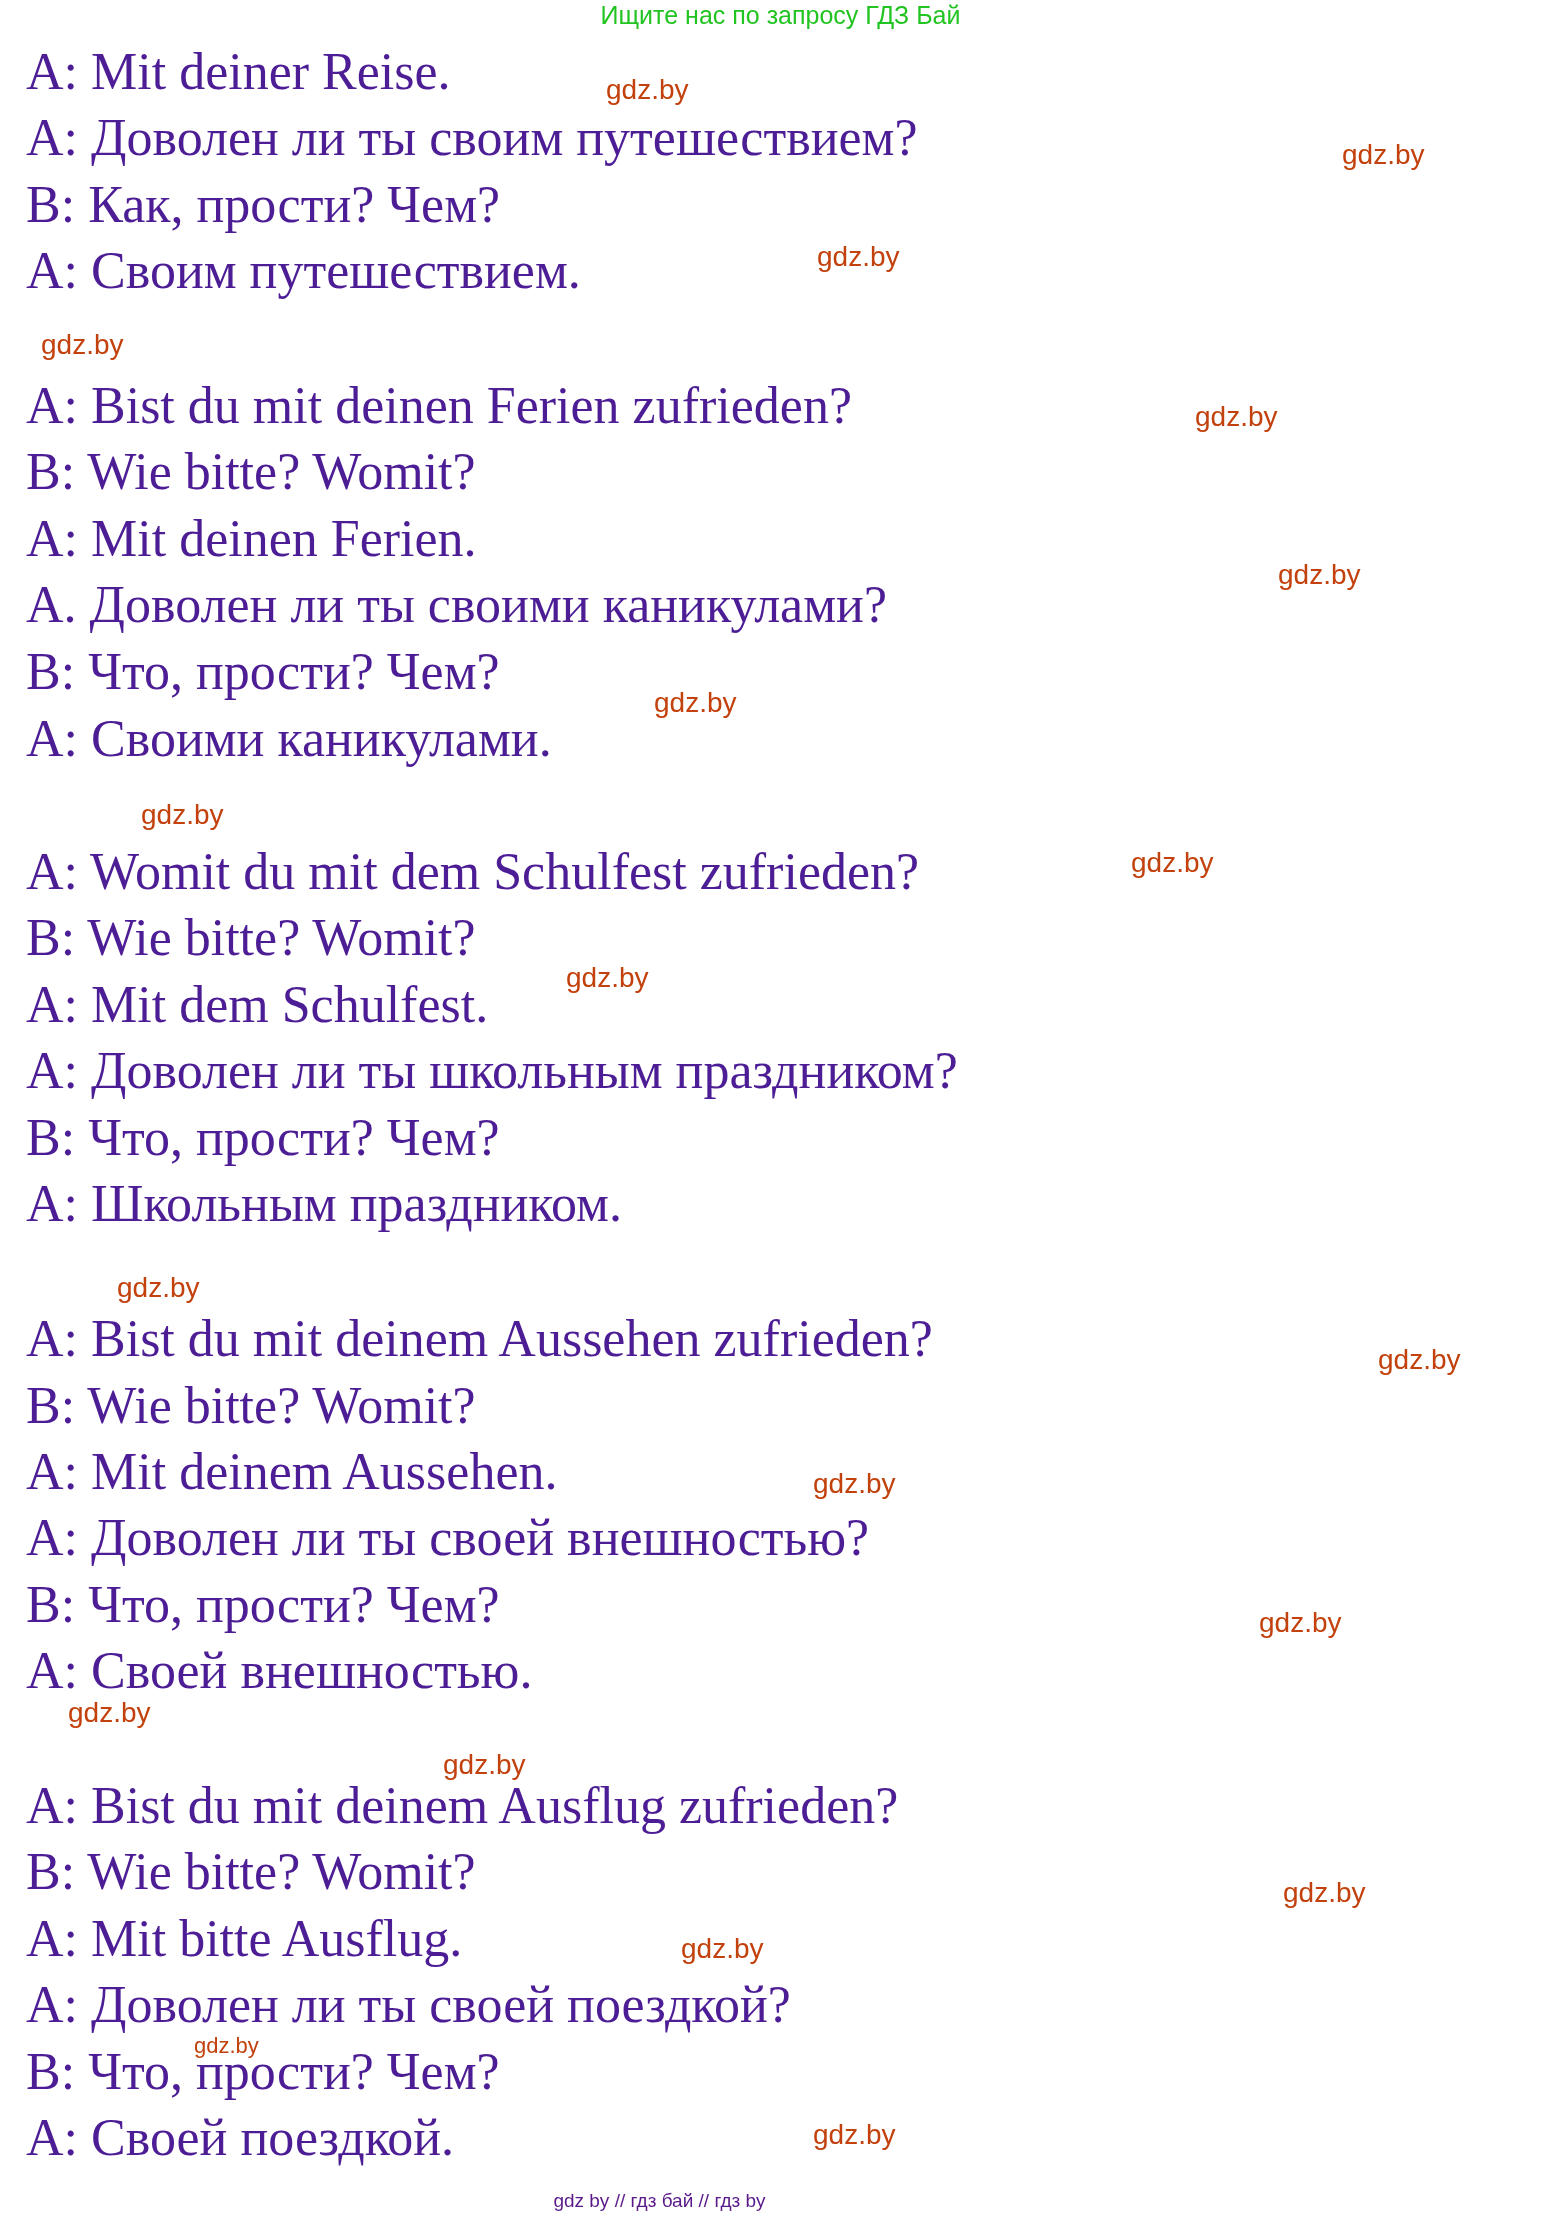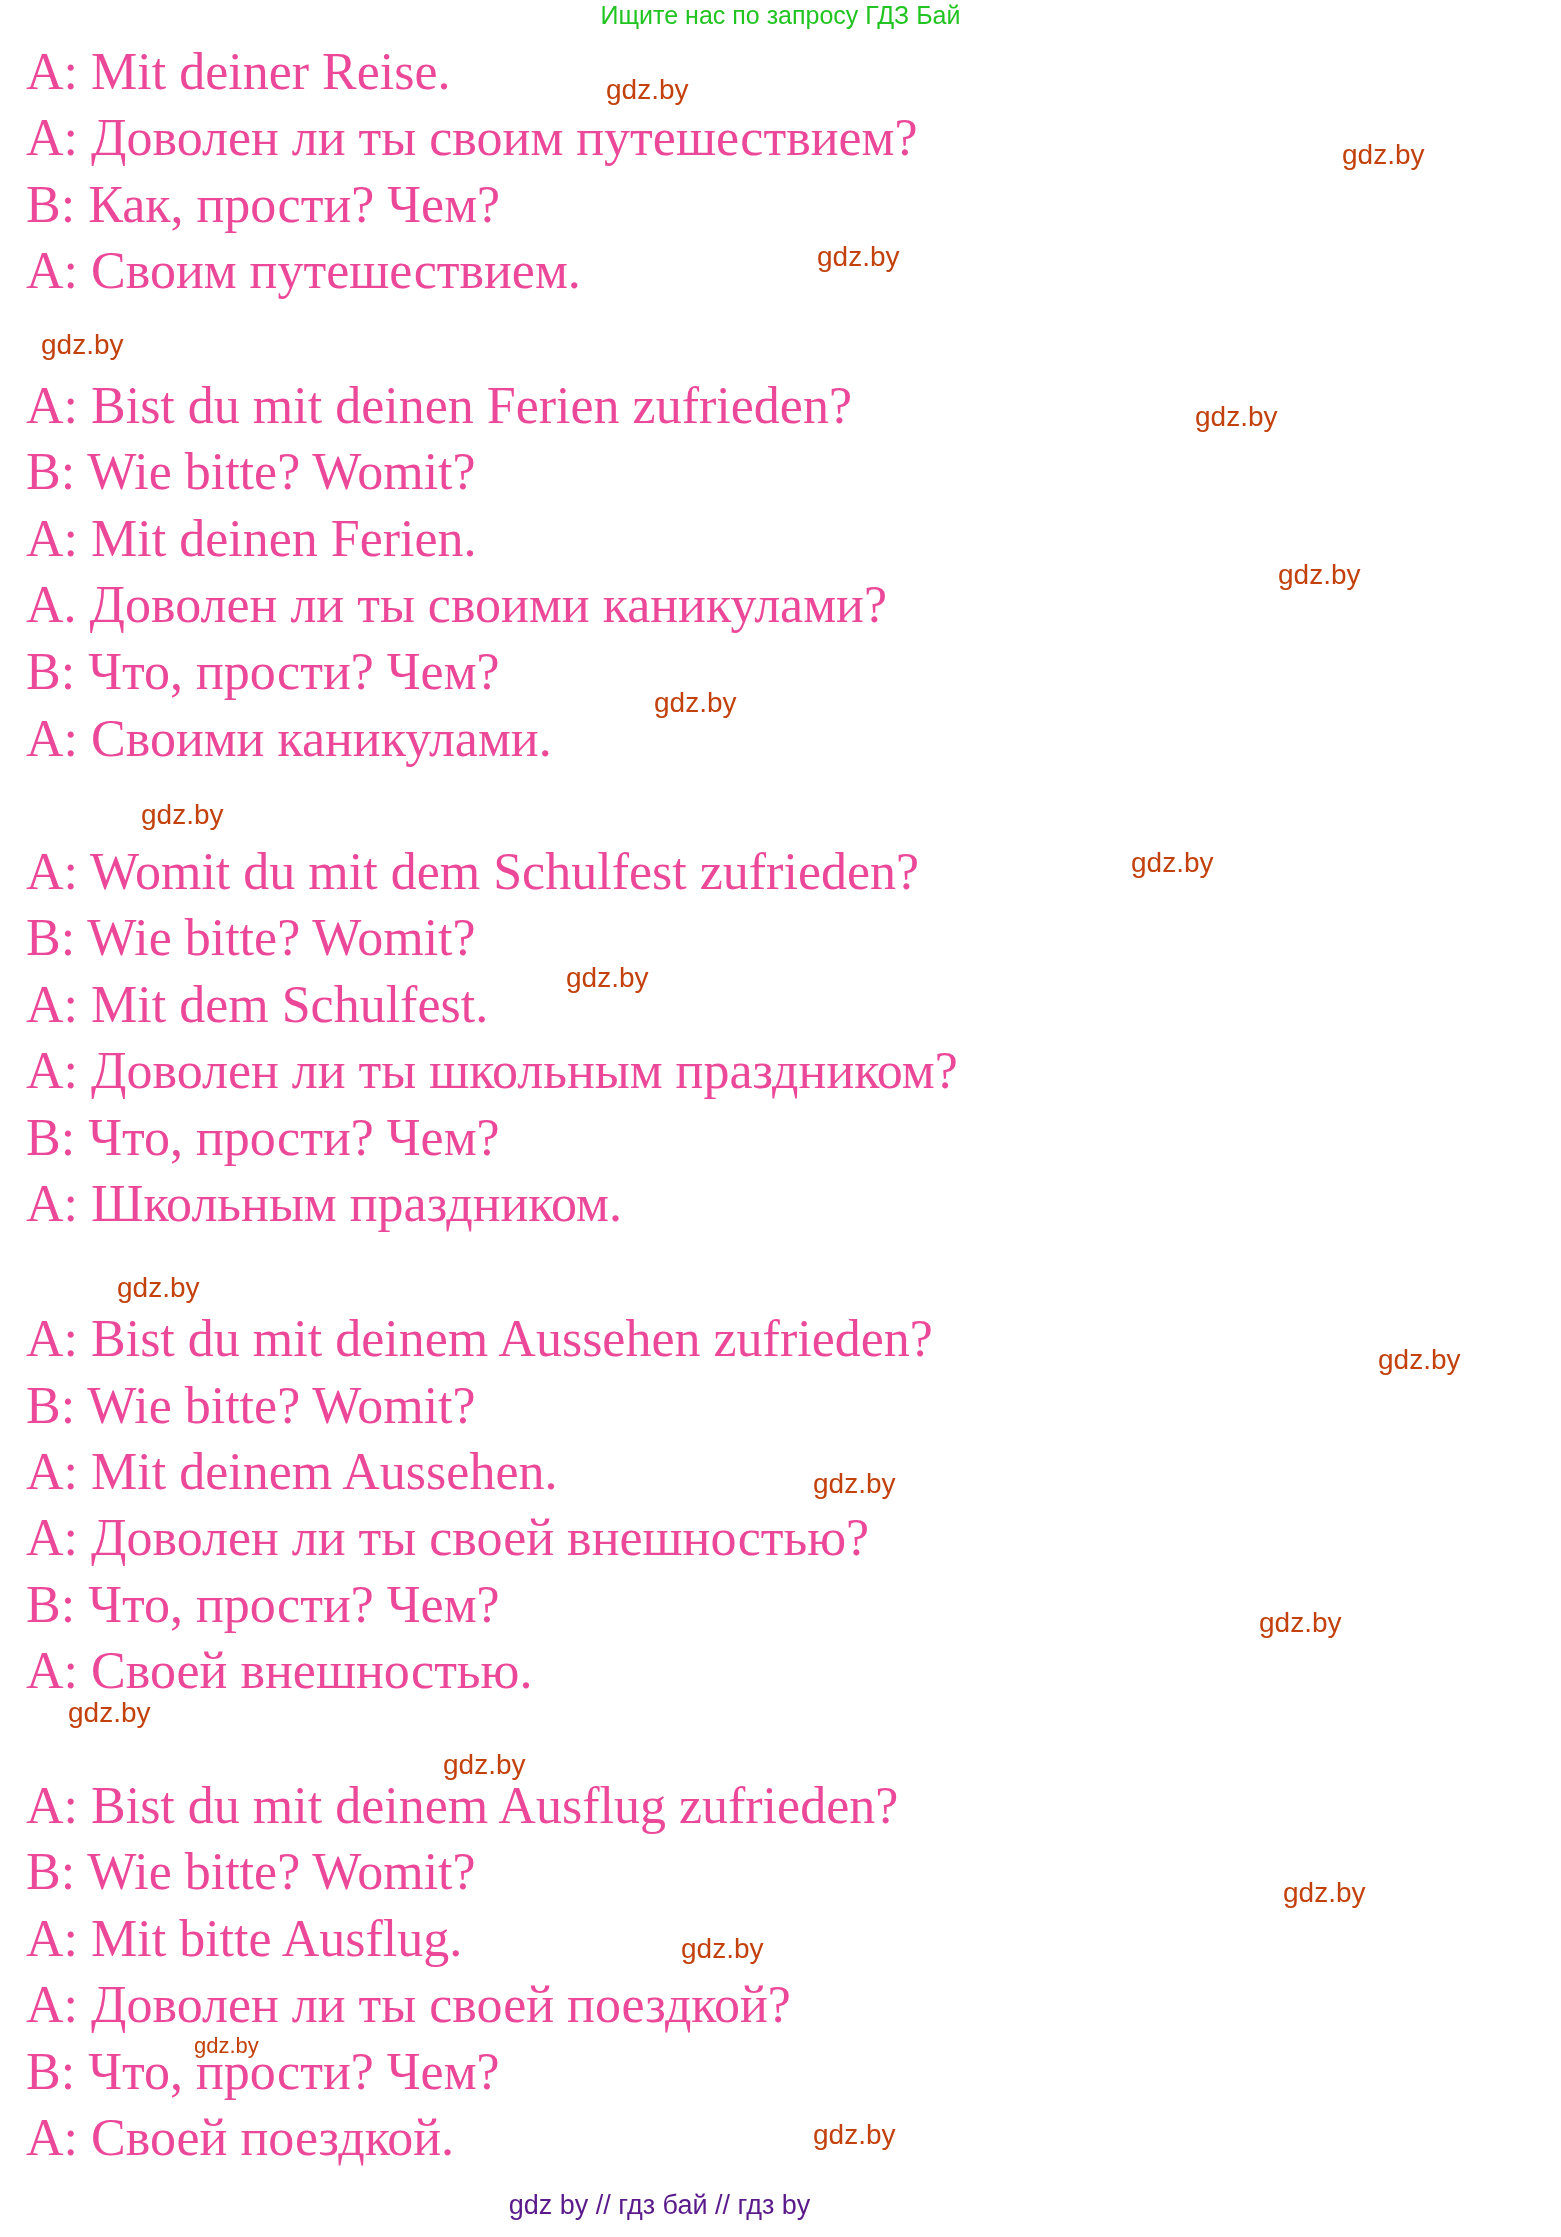--- a/index.html
+++ b/index.html
@@ -1,25 +1,25 @@
 <!DOCTYPE html>
 <html><head>
 <meta charset="utf-8">
 <style>
   html, body { margin:0; padding:0; background:#ffffff; }
   body { width:1561px; height:2237px; position:relative; overflow:hidden; }
   .header { position:absolute; top:0; left:0; width:1561px; text-align:center;
     font-family:"Liberation Sans", sans-serif; font-size:25px; color:#22c422; line-height:30px; }
   .line { position:absolute; left:26px; font-family:"Liberation Serif", serif;
-    font-size:52px; color:#ec4899; line-height:60px; white-space:nowrap; }
+    font-size:52px; color:#4c1d95; line-height:60px; white-space:nowrap; }
   .wm { position:absolute; font-family:"Liberation Sans", sans-serif; font-size:28px;
     color:#c2410c; white-space:nowrap; line-height:32px; }
   .wm.small { font-size:22px; }
   .footer { position:absolute; top:2190px; left:0; width:1319px; text-align:center;
-    font-family:"Liberation Sans", sans-serif; font-size:27px; color:#5a1a8a; }
+    font-family:"Liberation Sans", sans-serif; font-size:19px; color:#5a1a8a; }
 </style>
 </head>
 <body>
 
 <div class="header">Ищите нас по запросу ГДЗ Бай</div>
 
 <div>
   <div class="line" style="top:42px">A: Mit deiner Reise.</div>
   <div class="line" style="top:108px">A: Доволен ли ты своим путешествием?</div>
   <div class="line" style="top:175px">B: Как, прости? Чем?</div>

